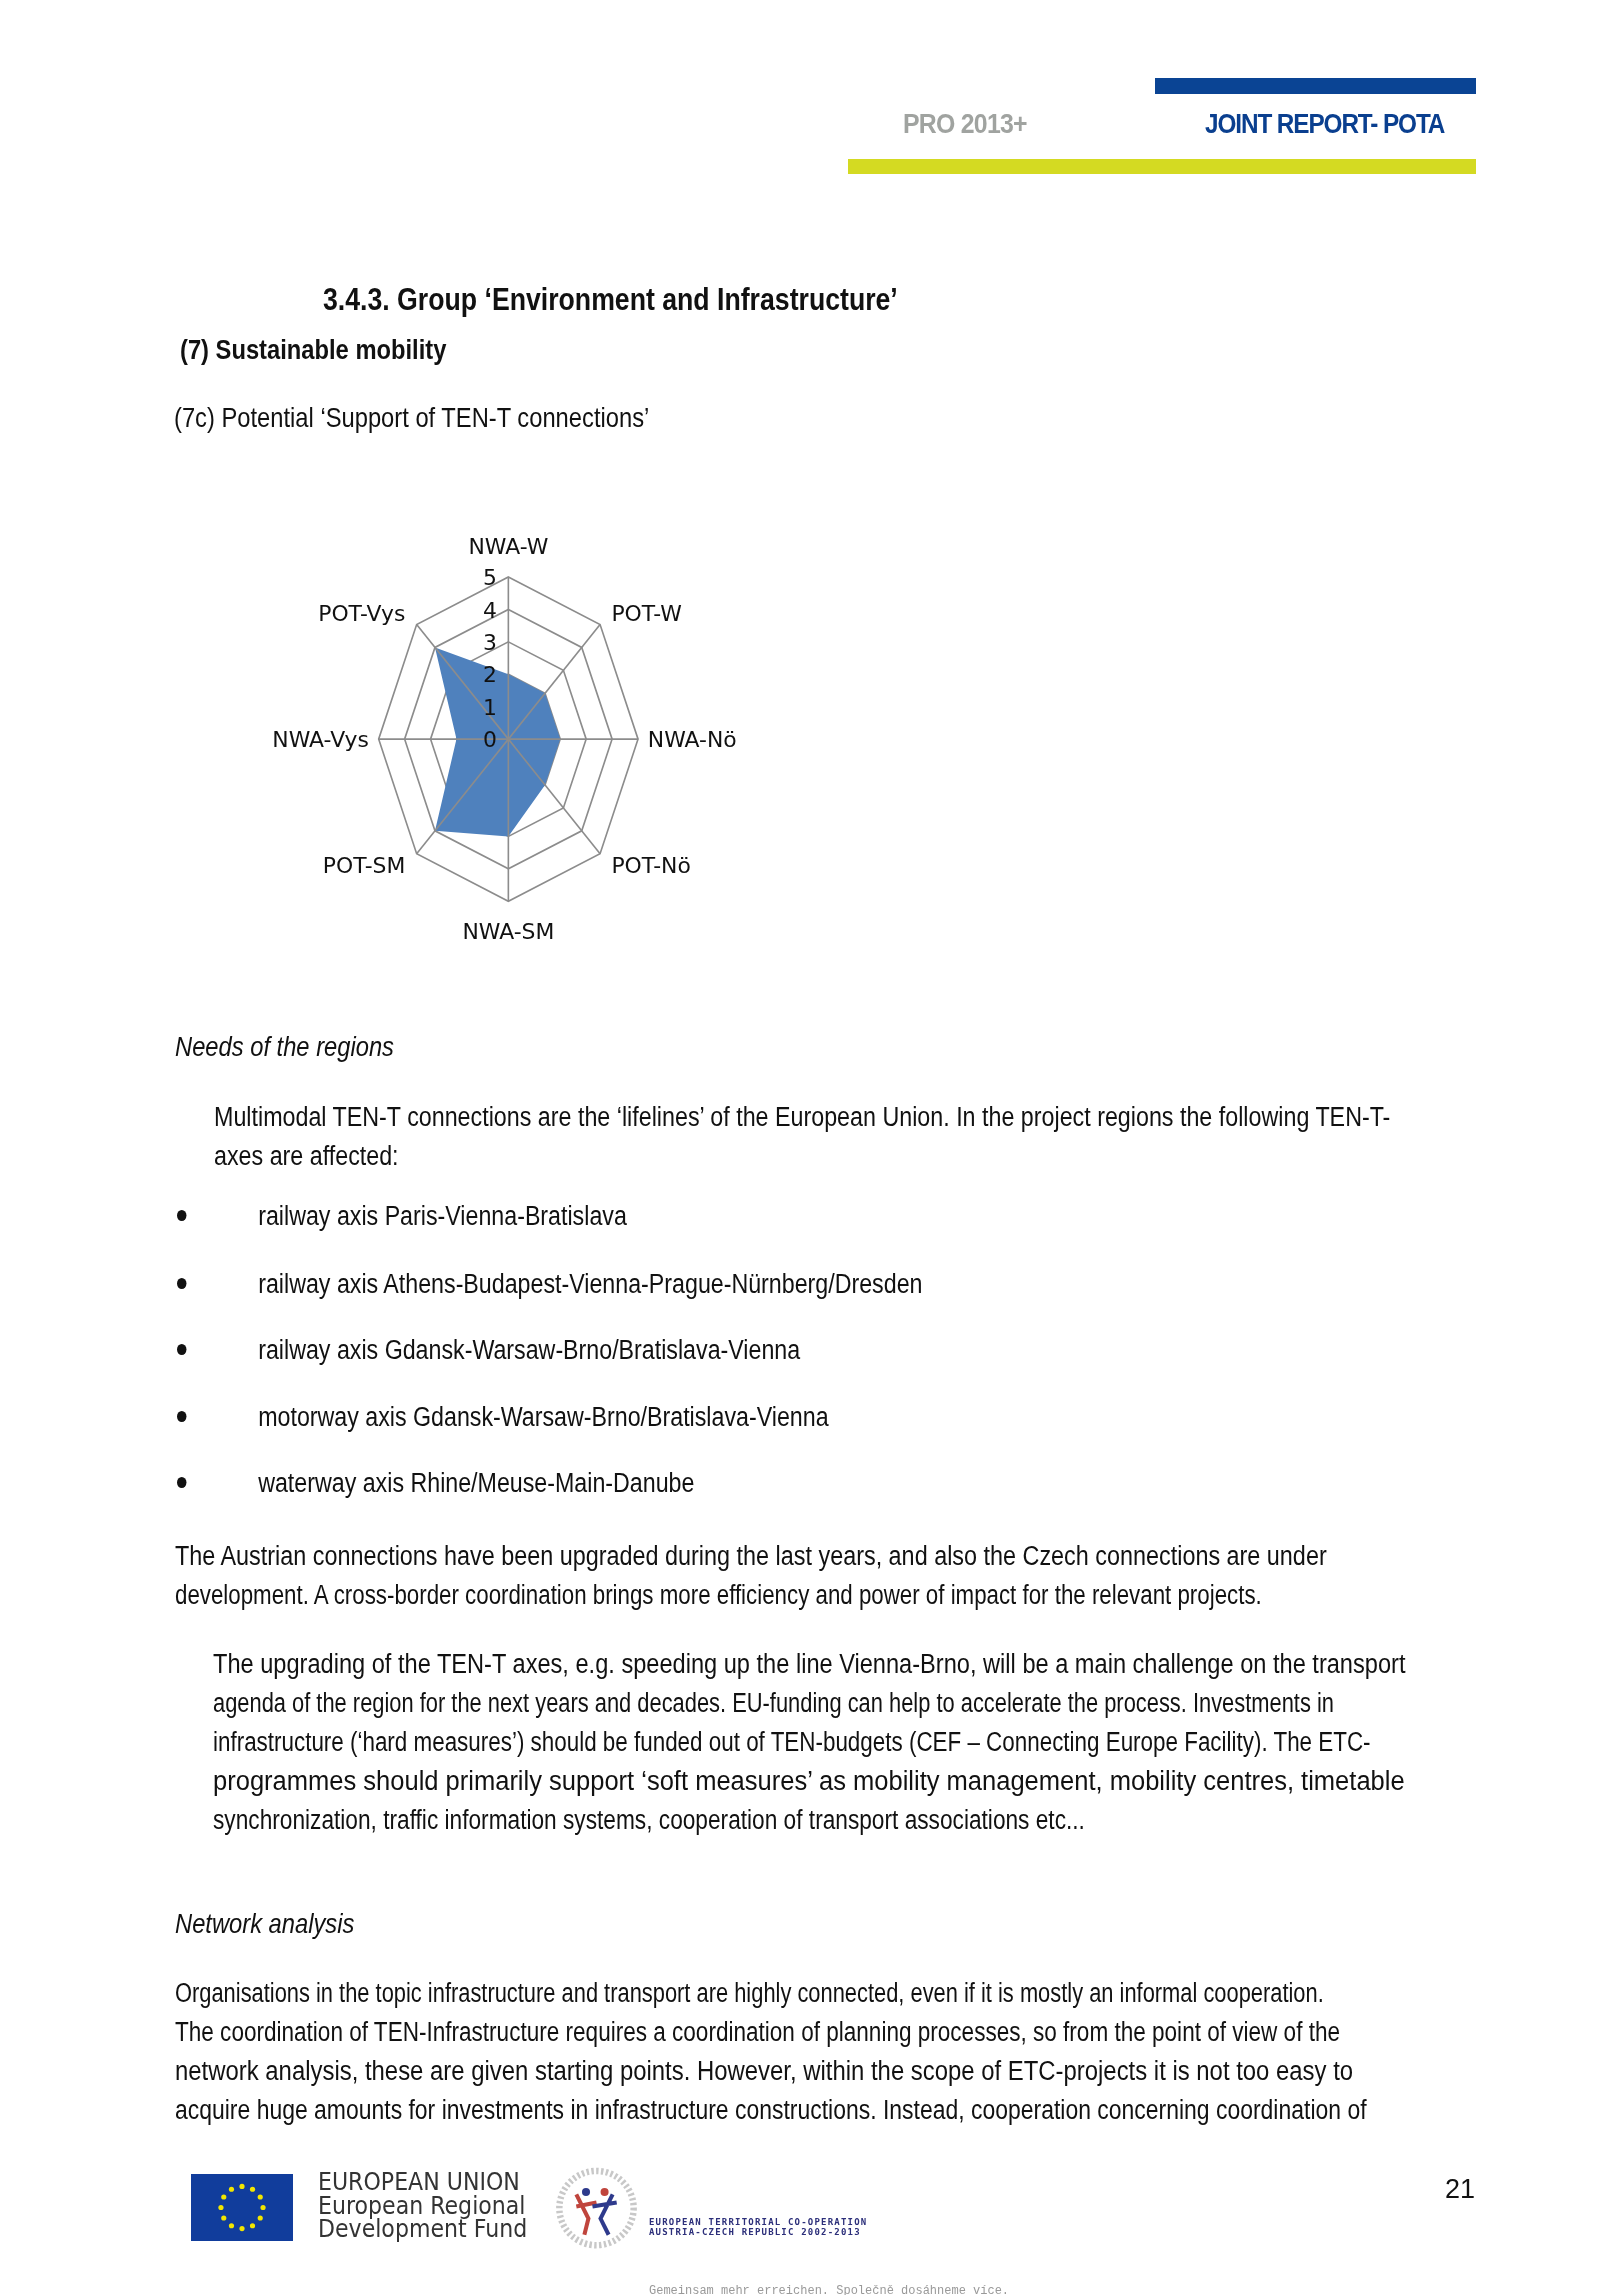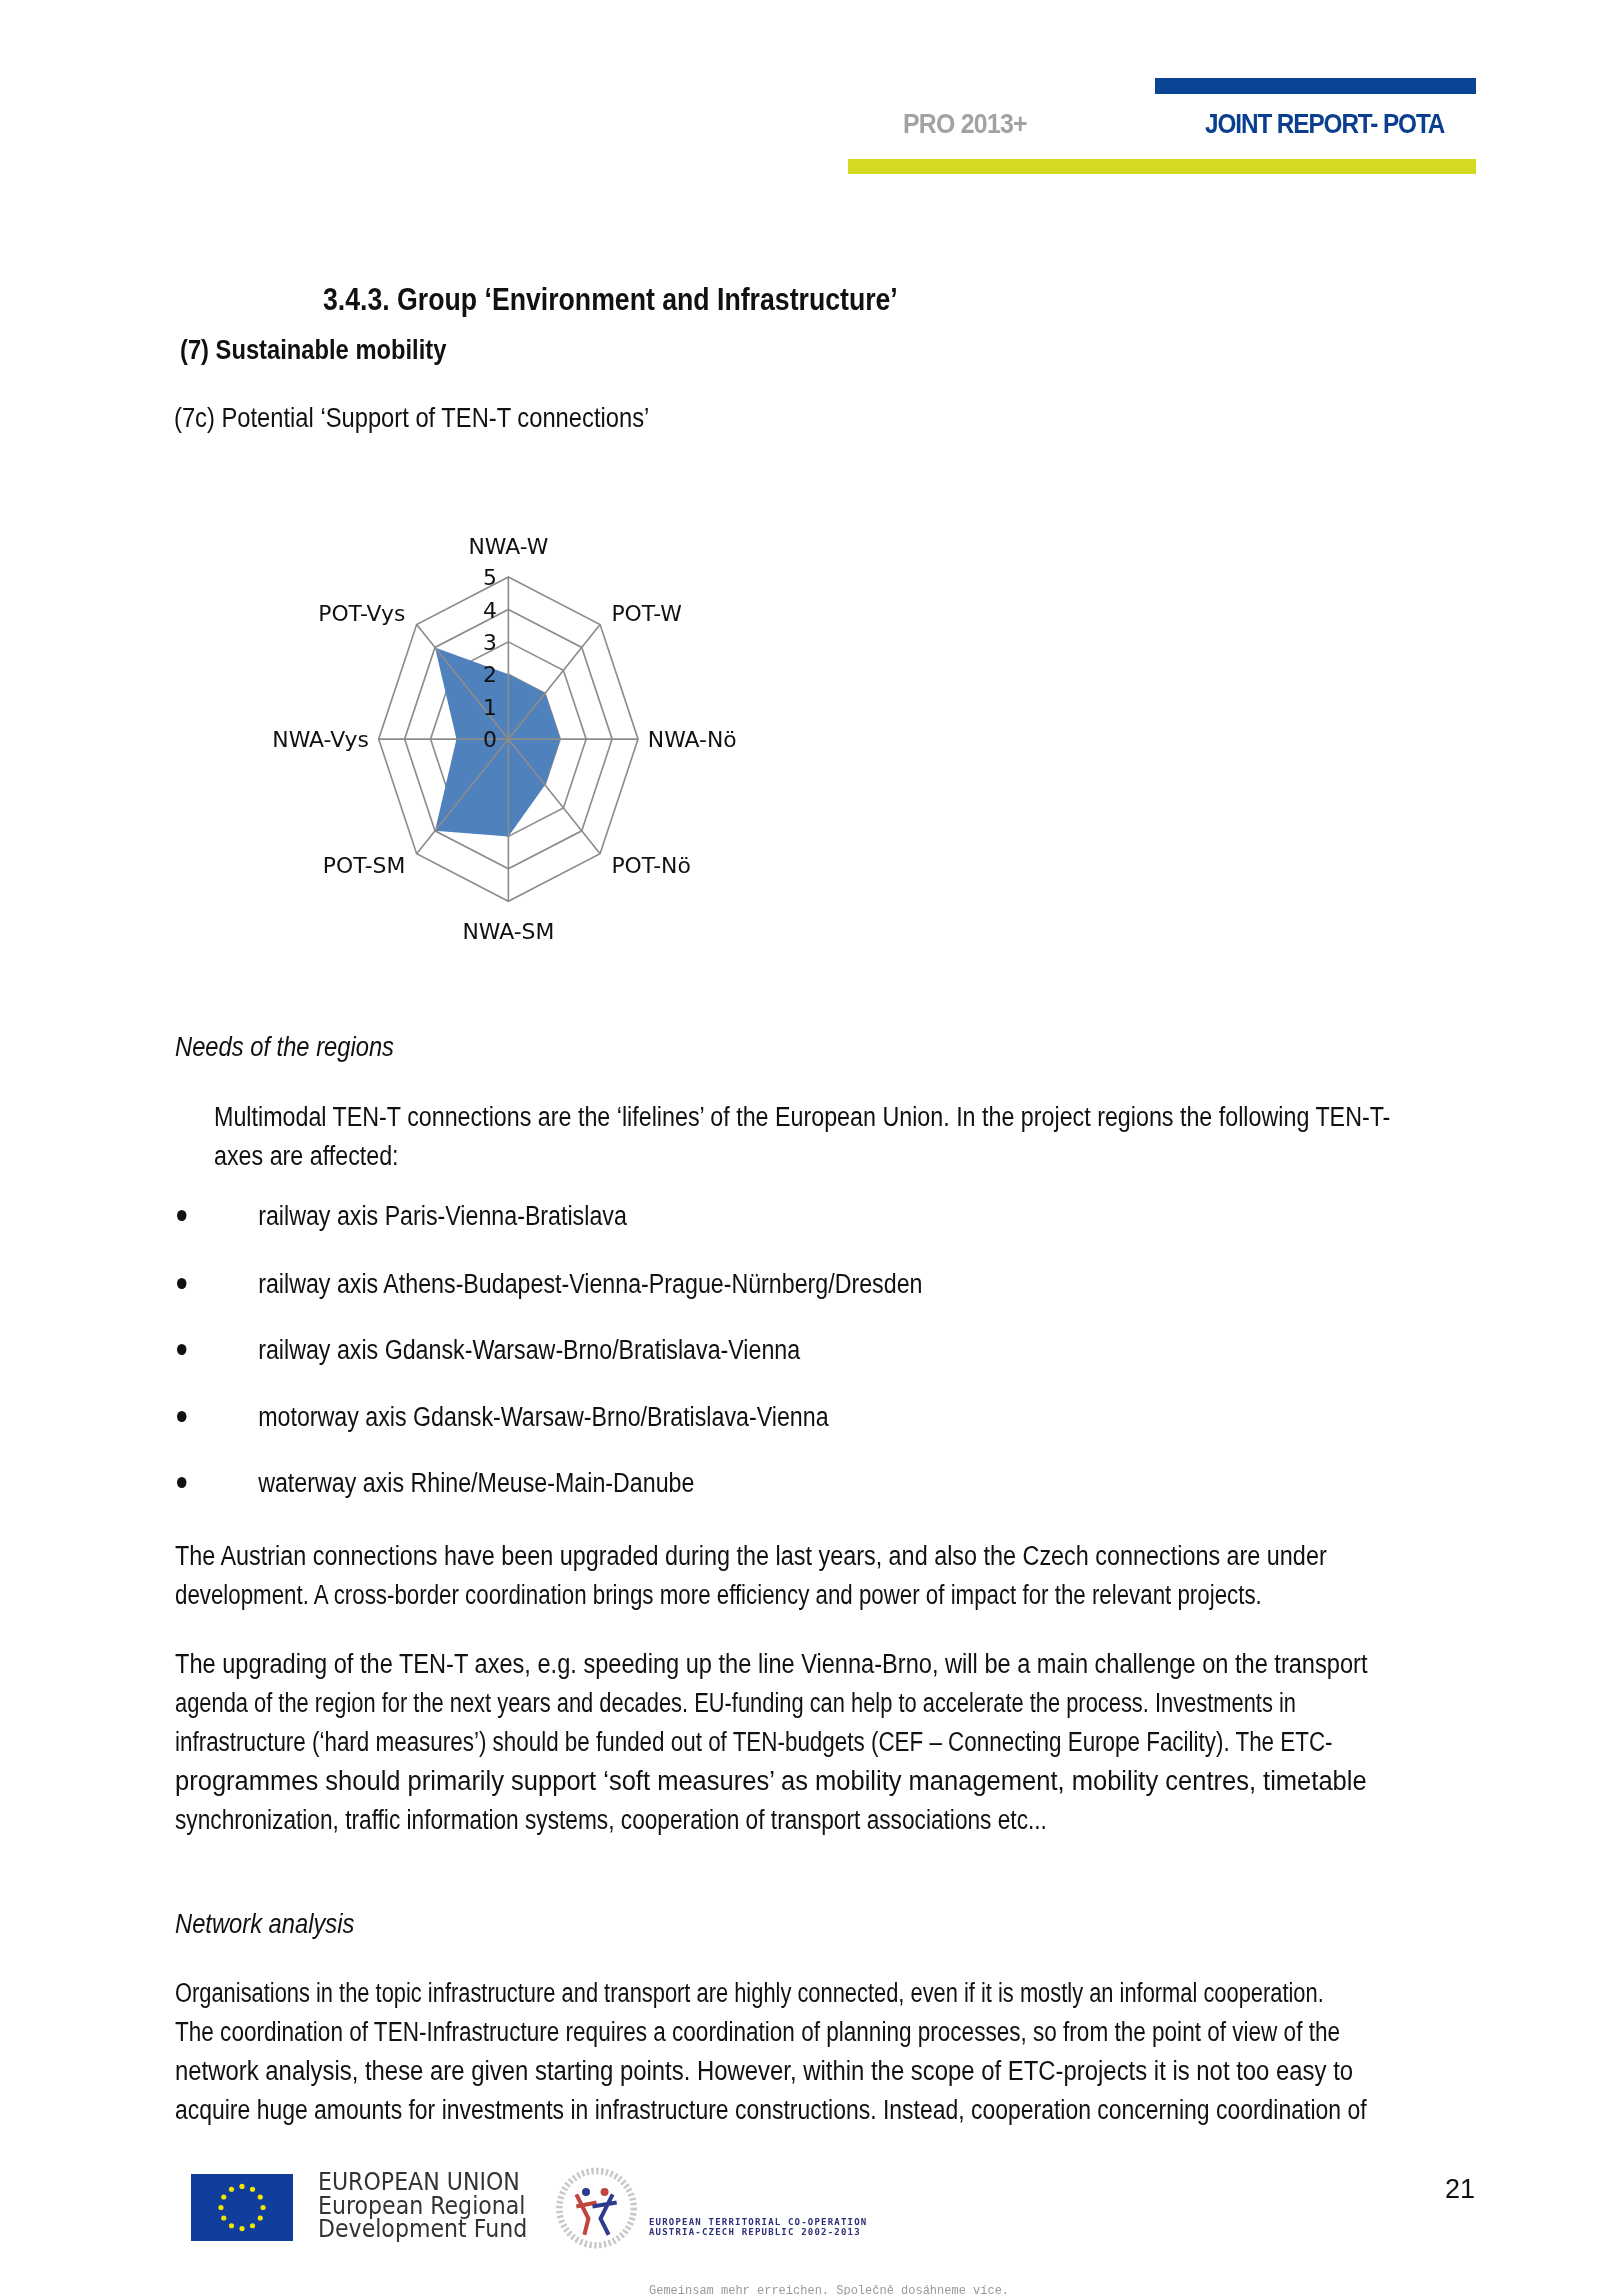--- a/index.html
+++ b/index.html
@@ -103,21 +103,21 @@
 <div class="abs bullet-row cond" style="top:1269px;"><span class="dot"></span><span>railway axis Athens-Budapest-Vienna-Prague-Nürnberg/Dresden</span></div>
 <div class="abs bullet-row cond" style="top:1335px;"><span class="dot"></span><span>railway axis Gdansk-Warsaw-Brno/Bratislava-Vienna</span></div>
 <div class="abs bullet-row cond" style="top:1402px;"><span class="dot"></span><span>motorway axis Gdansk-Warsaw-Brno/Bratislava-Vienna</span></div>
 <div class="abs bullet-row cond" style="top:1468px;"><span class="dot"></span><span>waterway axis Rhine/Meuse-Main-Danube</span></div>
 
 <div class="abs para" style="top:1537px;">
   <span class="ln" style="transform:scaleX(0.866);">The Austrian connections have been upgraded during the last years, and also the Czech connections are under</span>
   <span class="ln" style="transform:scaleX(0.826);">development. A cross-border coordination brings more efficiency and power of impact for the relevant projects.</span>
 </div>
 
-<div class="abs para" style="top:1645px;">
+<div class="abs para" style="top:1645px;margin-left:38px;">
   <span class="ln" style="transform:scaleX(0.874);">The upgrading of the TEN-T axes, e.g. speeding up the line Vienna-Brno, will be a main challenge on the transport</span>
   <span class="ln" style="transform:scaleX(0.81);">agenda of the region for the next years and decades. EU-funding can help to accelerate the process. Investments in</span>
   <span class="ln" style="transform:scaleX(0.83);">infrastructure (‘hard measures’) should be funded out of TEN-budgets (CEF – Connecting Europe Facility). The ETC-</span>
   <span class="ln" style="transform:scaleX(0.945);">programmes should primarily support ‘soft measures’ as mobility management, mobility centres, timetable</span>
   <span class="ln" style="transform:scaleX(0.84);">synchronization, traffic information systems, cooperation of transport associations etc...</span>
 </div>
 
 <div class="abs italic-h cond" id="net-h">Network analysis</div>
 <div class="abs para" style="top:1974px;">
   <span class="ln" style="transform:scaleX(0.81);">Organisations in the topic infrastructure and transport are highly connected, even if it is mostly an informal cooperation.</span>

